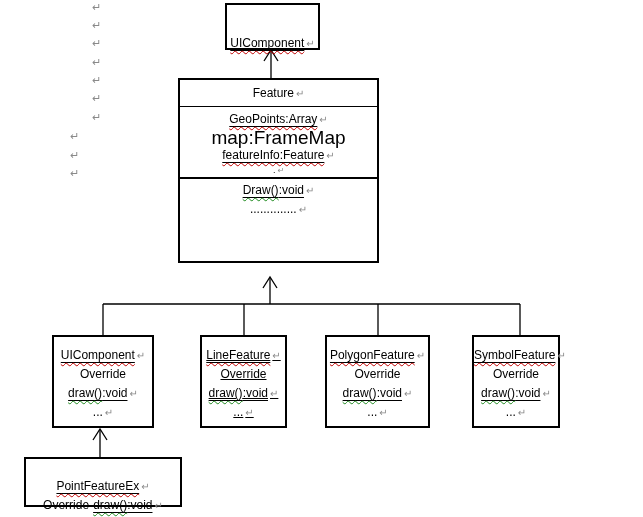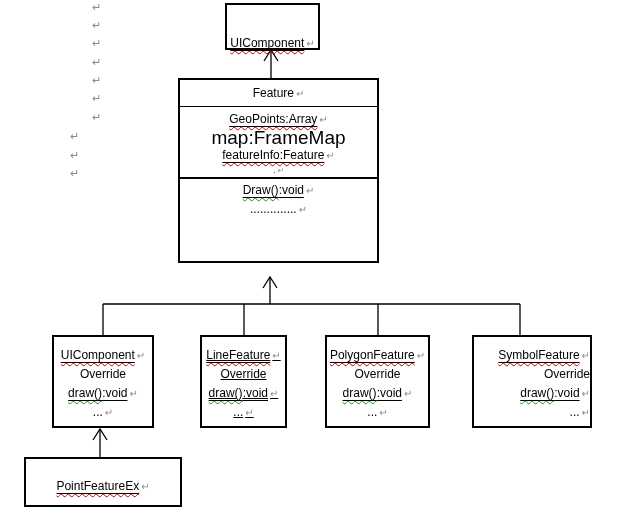--- a/index.html
+++ b/index.html
@@ -53,21 +53,21 @@
   .attr-dot .ret { font-size:8px; }
   #feature .methods { border-top:2px solid #000; padding-top:2px; }
   #feature .methods .line { line-height:18px; }
 
   
   .subbox { top:335px; height:93px; padding-top:9px; }
   .subbox .line { line-height:19px; }
   #sub-point   { left:52px;  width:102px; }
   #sub-line    { left:200px; width:87px;text-decoration:underline;  }
   #sub-polygon { left:325px; width:105px; }
-  #sub-symbol  { left:472px; width:120px;text-align:right;  }
+  #sub-symbol  { left:472px; width:88px;  }
 
   
   #pointfeatureex { left:24px; top:457px; width:158px; height:50px; padding-top:18px; }
   #pointfeatureex .line { line-height:19px; }
   .ovr-prefix { margin-right:4px; }
 
   #connectors { position:absolute; left:0; top:0; width:643px; height:517px; }
   #connectors * { stroke:#000; stroke-width:1.3; fill:none; }
 </style>
 </head>
@@ -149,15 +149,16 @@
 
   <div class="box subbox" id="sub-symbol">
     <span class="line"><span class="ul"><span class="wr">SymbolFeature</span></span><span class="ret">↵</span></span>
     <span class="line"><span>Override</span></span>
     <span class="line"><span class="ul"><span class="wg">draw()</span><span>:void</span></span><span class="ret">↵</span></span>
     <span class="line"><span>...</span><span class="ret">↵</span></span>
   </div>
 
   <div class="box" id="pointfeatureex">
     <span class="line"><span class="ul"><span class="wr">PointFeatureEx</span></span><span class="ret">↵</span></span>
+    <span class="line"><span class="ovr-prefix">Override</span><span class="ul"><span class="wg">draw()</span><span>:void</span></span><span class="ret">↵</span></span>
   </div>
 
 </div>
 
 </body></html>

